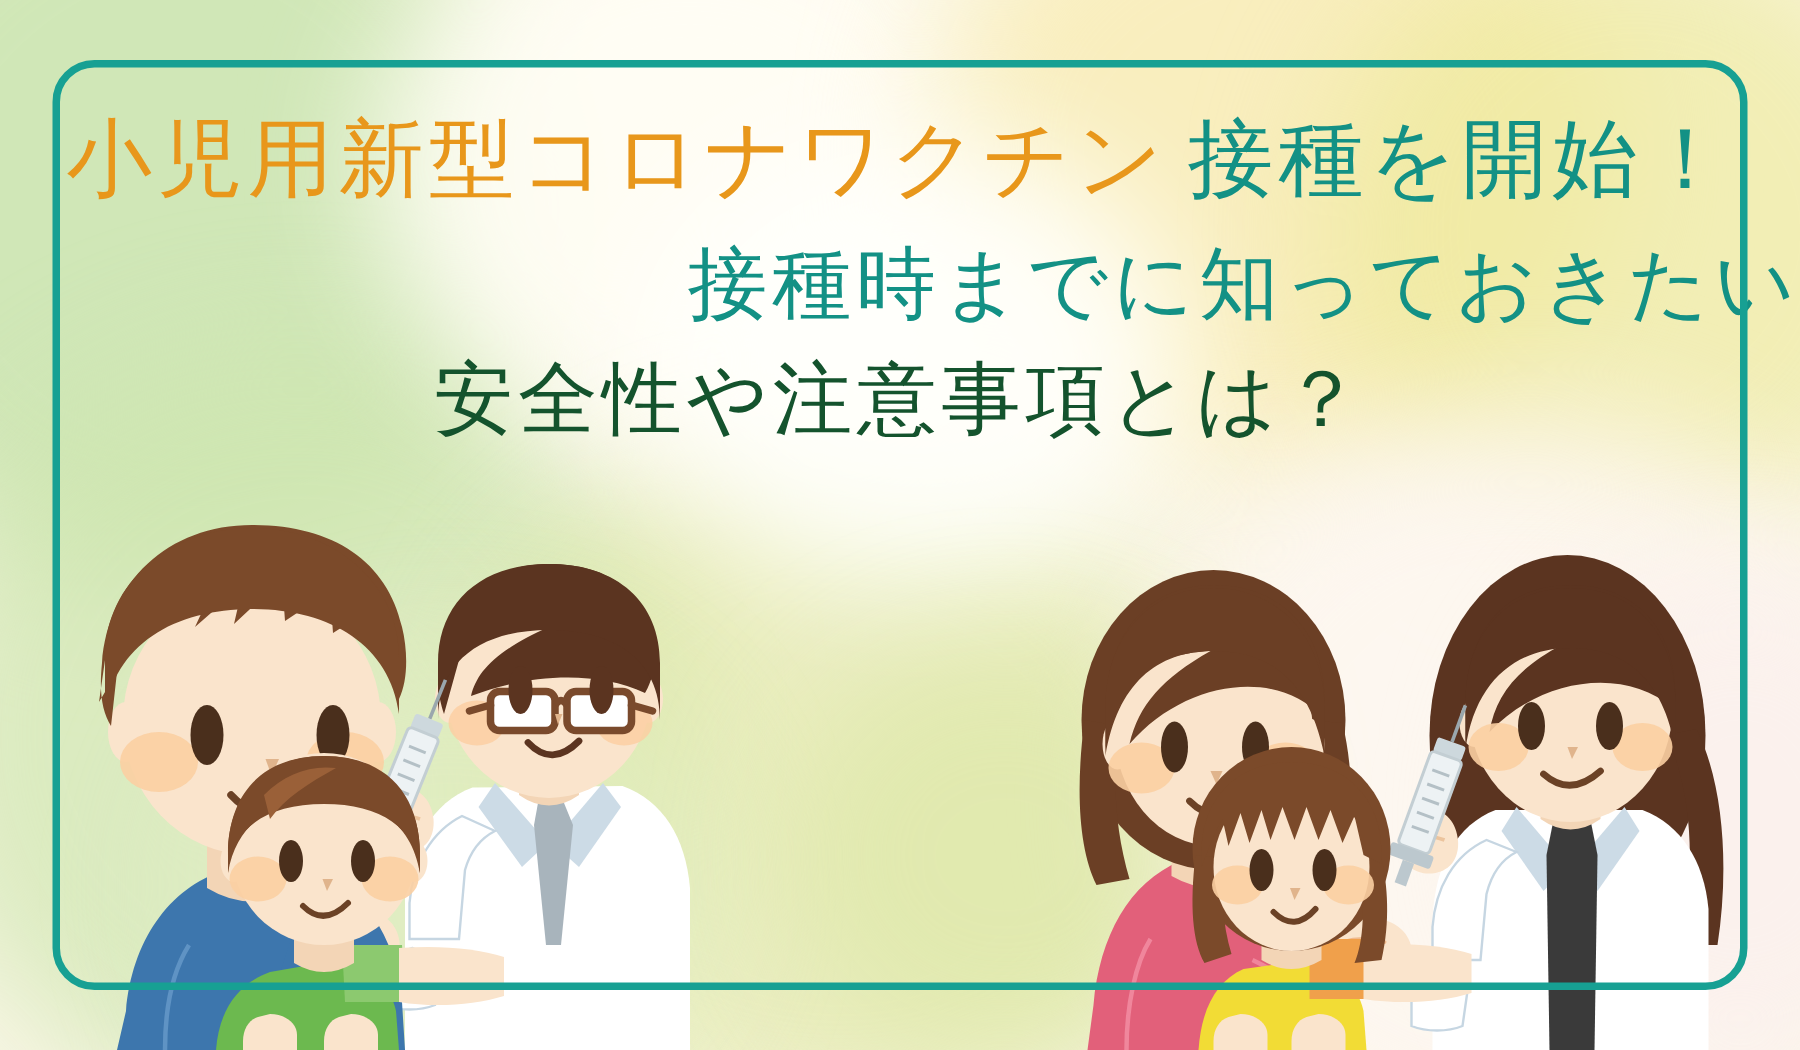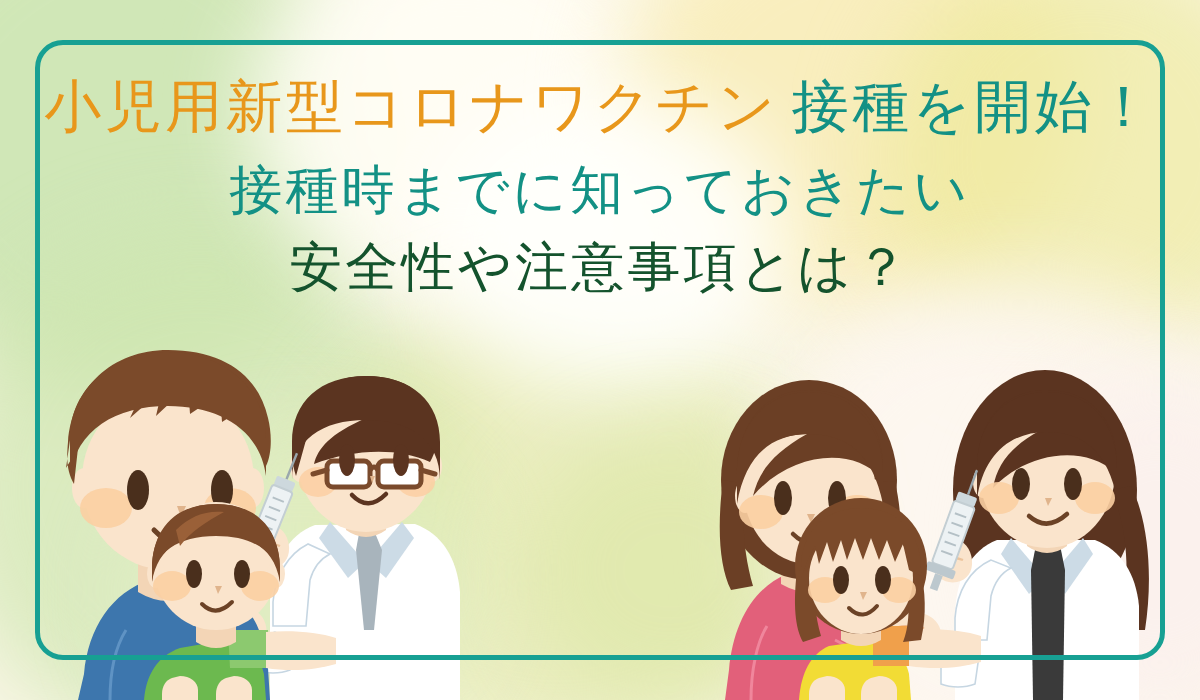--- a/index.html
+++ b/index.html
@@ -34,21 +34,21 @@
   }
 
   
   .headline{position:absolute;left:0;top:78px;width:1200px;z-index:30;text-align:center;}
   .line{
     font-family:"DejaVu Sans","Liberation Sans",sans-serif;
     font-weight:500;letter-spacing:.06em;white-space:nowrap;
     line-height:1.0;
   }
   .line1{font-size:57px;margin-bottom:28px;}
-  .line2{font-size:53px;color:#139185;margin-bottom:24px;}
+  .line2{font-size:53px;color:#139185;margin-bottom:24px;text-align:right;}
   .line3{font-size:53px;color:#139185;}
   .seg-orange{color:#e8971b;}
   .seg-teal{color:#139185;margin-left:13px;}
 
   
   .fig{position:absolute;z-index:20;}
   .fig svg{display:block;}
 </style>
 </head>
 <body>

